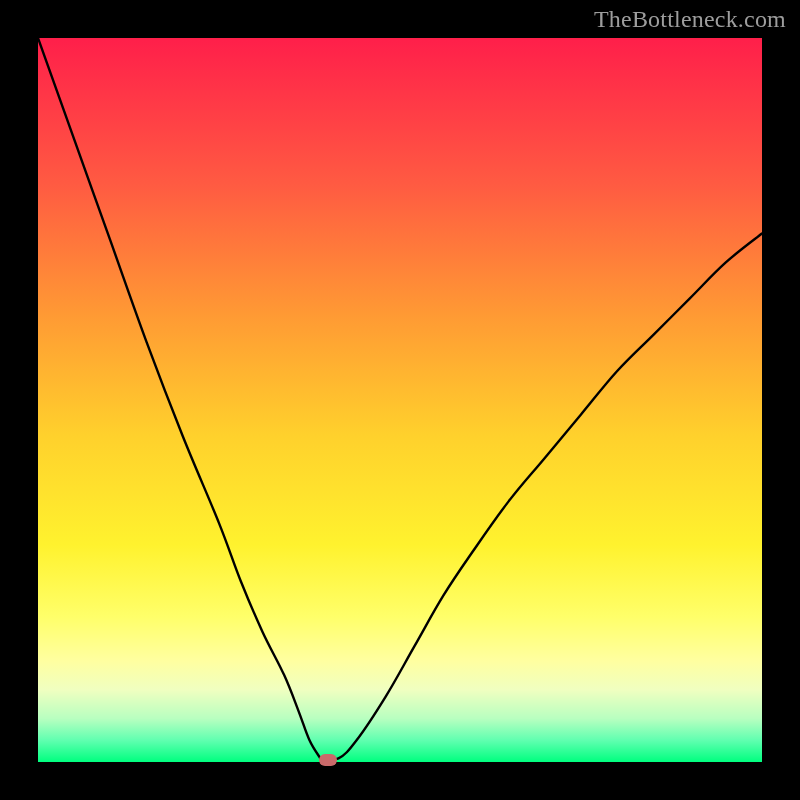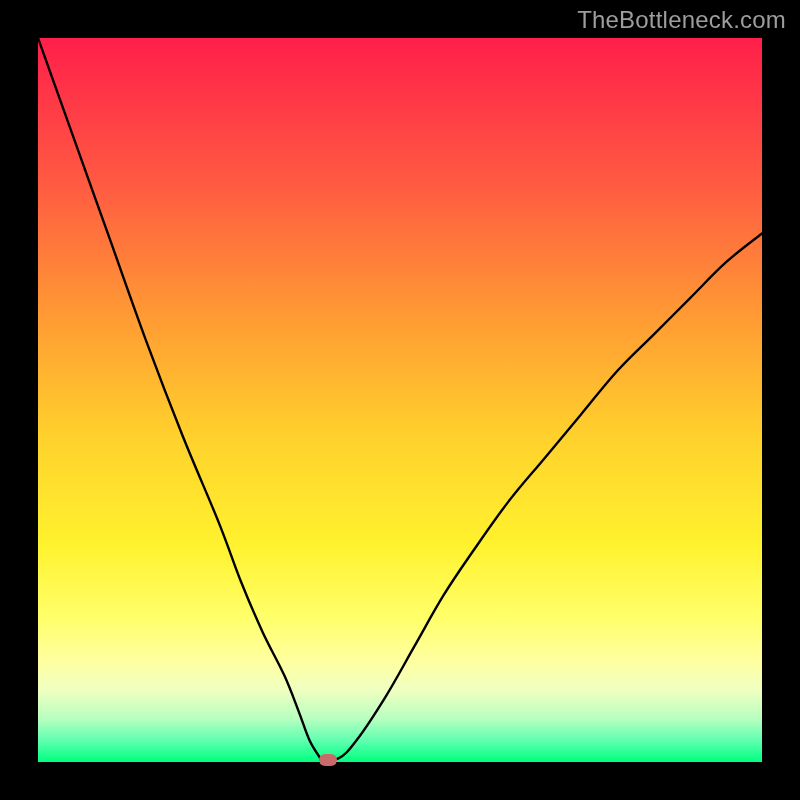--- a/index.html
+++ b/index.html
@@ -38,20 +38,21 @@
     );
   }
   .watermark {
     position: absolute;
     top: 6px;
     right: 14px;
     color: #9d9d9d;
     font-size: 24px;
     letter-spacing: 0.2px;
     font-weight: 400;
+    font-family: Liberation Serif, serif;
   }
   svg.overlay {
     position: absolute;
     left: 0;
     top: 0;
     width: 724px;
     height: 724px;
   }
   .dot {
     position: absolute;

